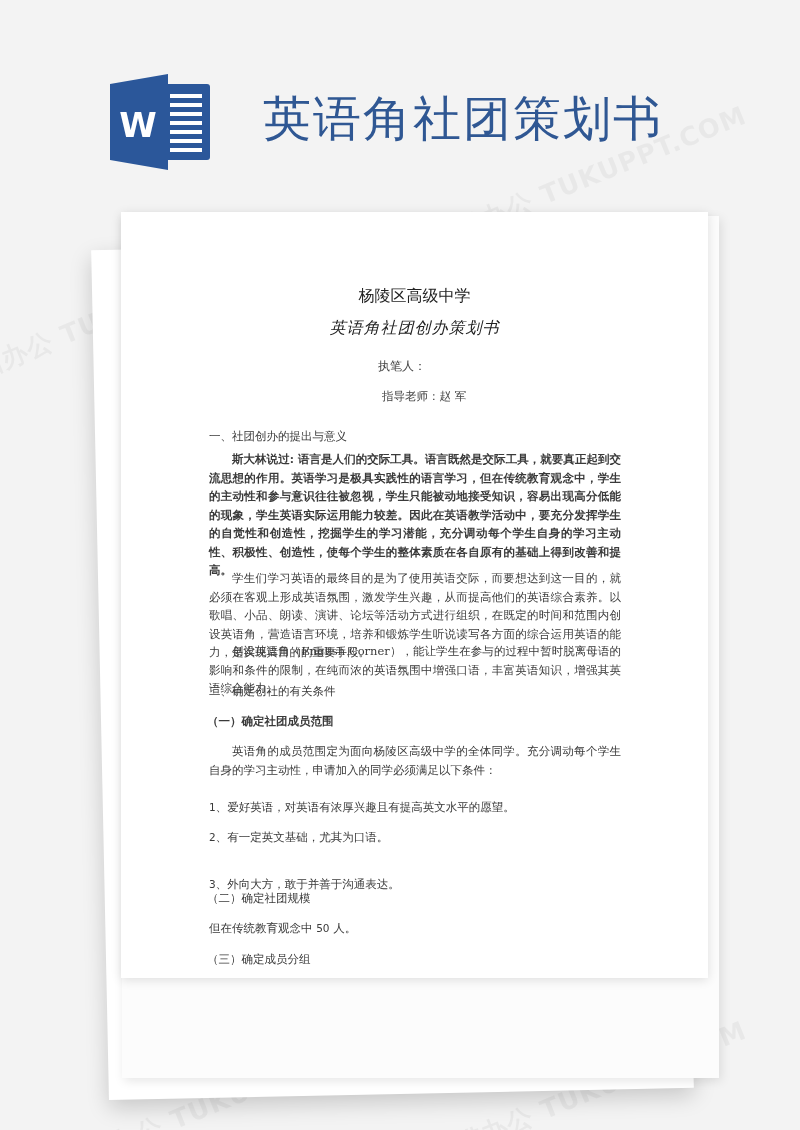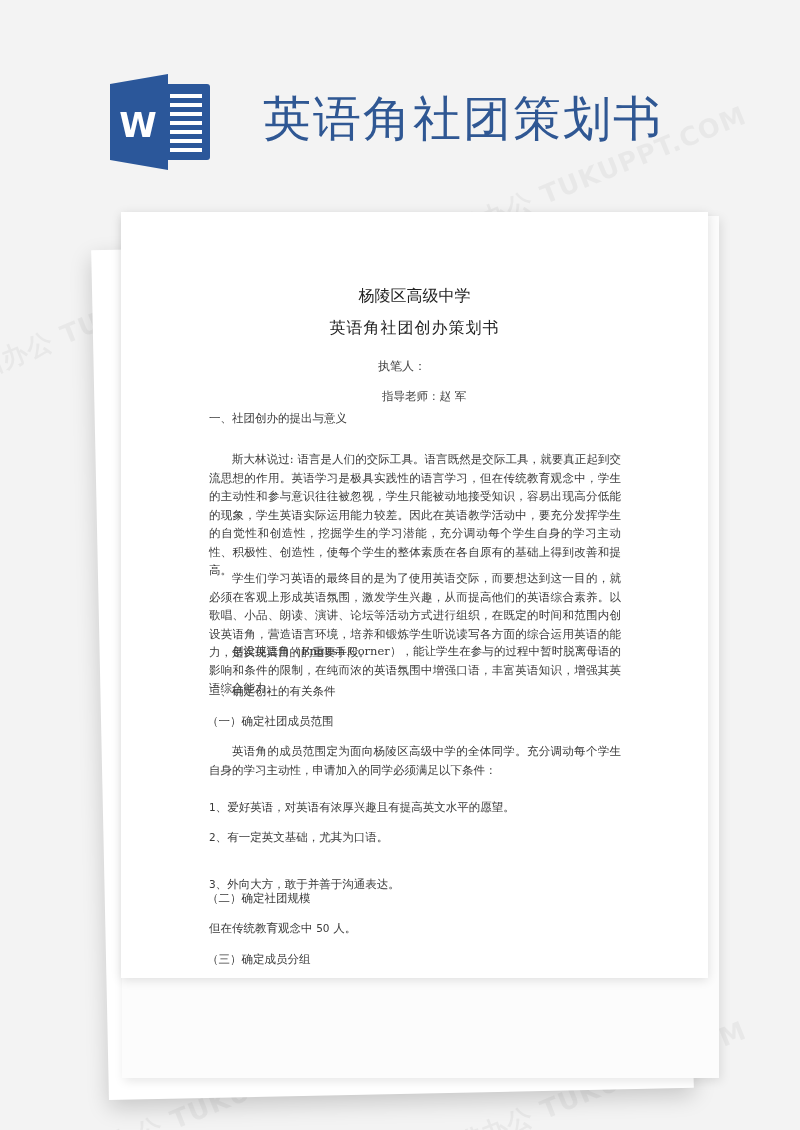--- a/index.html
+++ b/index.html
@@ -30,21 +30,21 @@
     position: absolute; left: 122px; top: 216px; width: 597px; height: 862px;
     background: #fcfcfc; box-shadow: 2px 3px 10px rgba(0,0,0,0.10);
   }
   .page {
     position: absolute; left: 121px; top: 212px; width: 587px; height: 766px;
     background: #fff; box-shadow: 0 2px 10px rgba(0,0,0,0.12);
   }
   .doc { position: absolute; left: 0; top: 0; width: 100%; height: 100%; color: #333; font-size: 12px; }
   .center { position: absolute; left: 0; width: 100%; text-align: center; }
   .t-school { top: 74px; font-size: 16px; color: #222; }
-  .t-title { top: 106px; font-size: 16px; color: #222; letter-spacing: 1px; }
+  .t-title { top: 106px; font-size: 16px; color: #222; letter-spacing: 1px; font-style: italic; }
   .t-author { position: absolute; left: 257px; top: 146px; font-size: 12px; color: #444; }
   .t-advisor { position: absolute; left: 261px; top: 177px; font-size: 11.5px; color: #444; }
   .line { position: absolute; left: 88px; white-space: nowrap; font-size: 11.5px; color: #3a3a3a; line-height: 16px; }
   .para { position: absolute; left: 88px; width: 412px; font-size: 11.5px; color: #3a3a3a; line-height: 18.5px; text-align: justify; text-indent: 2em; margin: 0; }
   .num { font-family: "DejaVu Sans", sans-serif; font-size: 10.5px; }
 </style>
 </head>
 <body>
 
 <div class="header">
@@ -73,27 +73,27 @@
 <div class="sheet-back"></div>
 <div class="sheet-mid"></div>
 
 <div class="page">
   <div class="doc">
     <div class="center t-school">杨陵区高级中学</div>
     <div class="center t-title">英语角社团创办策划书</div>
     <div class="t-author">执笔人：</div>
     <div class="t-advisor">指导老师：赵 军</div>
 
-    <div class="line" style="top:198px;text-align:center;">一、社团创办的提出与意义</div>
-    <p class="para" style="top:238px;">斯大林说过: 语言是人们的交际工具。语言既然是交际工具，就要真正起到交流思想的作用。英语学习是极具实践性的语言学习，但在传统教育观念中，学生的主动性和参与意识往往被忽视，学生只能被动地接受知识，容易出现高分低能的现象，学生英语实际运用能力较差。因此在英语教学活动中，要充分发挥学生的自觉性和创造性，挖掘学生的学习潜能，充分调动每个学生自身的学习主动性、积极性、创造性，使每个学生的整体素质在各自原有的基础上得到改善和提高。</p>
+    <div class="line" style="top:216px;text-align:center;">一、社团创办的提出与意义</div>
+    <p class="para" style="top:238px;font-weight:bold;">斯大林说过: 语言是人们的交际工具。语言既然是交际工具，就要真正起到交流思想的作用。英语学习是极具实践性的语言学习，但在传统教育观念中，学生的主动性和参与意识往往被忽视，学生只能被动地接受知识，容易出现高分低能的现象，学生英语实际运用能力较差。因此在英语教学活动中，要充分发挥学生的自觉性和创造性，挖掘学生的学习潜能，充分调动每个学生自身的学习主动性、积极性、创造性，使每个学生的整体素质在各自原有的基础上得到改善和提高。</p>
     <p class="para" style="top:357px;">学生们学习英语的最终目的是为了使用英语交际，而要想达到这一目的，就必须在客观上形成英语氛围，激发学生兴趣，从而提高他们的英语综合素养。以歌唱、小品、朗读、演讲、论坛等活动方式进行组织，在既定的时间和范围内创设英语角，营造语言环境，培养和锻炼学生听说读写各方面的综合运用英语的能力，是实现其目的的重要手段。</p>
     <p class="para" style="top:430px;">创设英语角（English Corner），能让学生在参与的过程中暂时脱离母语的影响和条件的限制，在纯而浓的英语氛围中增强口语，丰富英语知识，增强其英语综合能力。</p>
 
     <div class="line" style="top:471px;">二、确定创社的有关条件</div>
-    <div class="line" style="top:501px; left:86px;">（一）确定社团成员范围</div>
+    <div class="line" style="top:501px; left:86px;font-weight:bold;">（一）确定社团成员范围</div>
     <p class="para" style="top:530px;">英语角的成员范围定为面向杨陵区高级中学的全体同学。充分调动每个学生自身的学习主动性，申请加入的同学必须满足以下条件：</p>
 
     <div class="line" style="top:587px;">
       <span class="num">1</span><span>、爱好英语，对英语有浓厚兴趣且有提高英文水平的愿望。</span>
     </div>
     <div class="line" style="top:617px;">
       <span class="num">2</span><span>、有一定英文基础，尤其为口语。</span>
     </div>
     <div class="line" style="top:664px;">
       <span class="num">3</span><span>、外向大方，敢于并善于沟通表达。</span>

